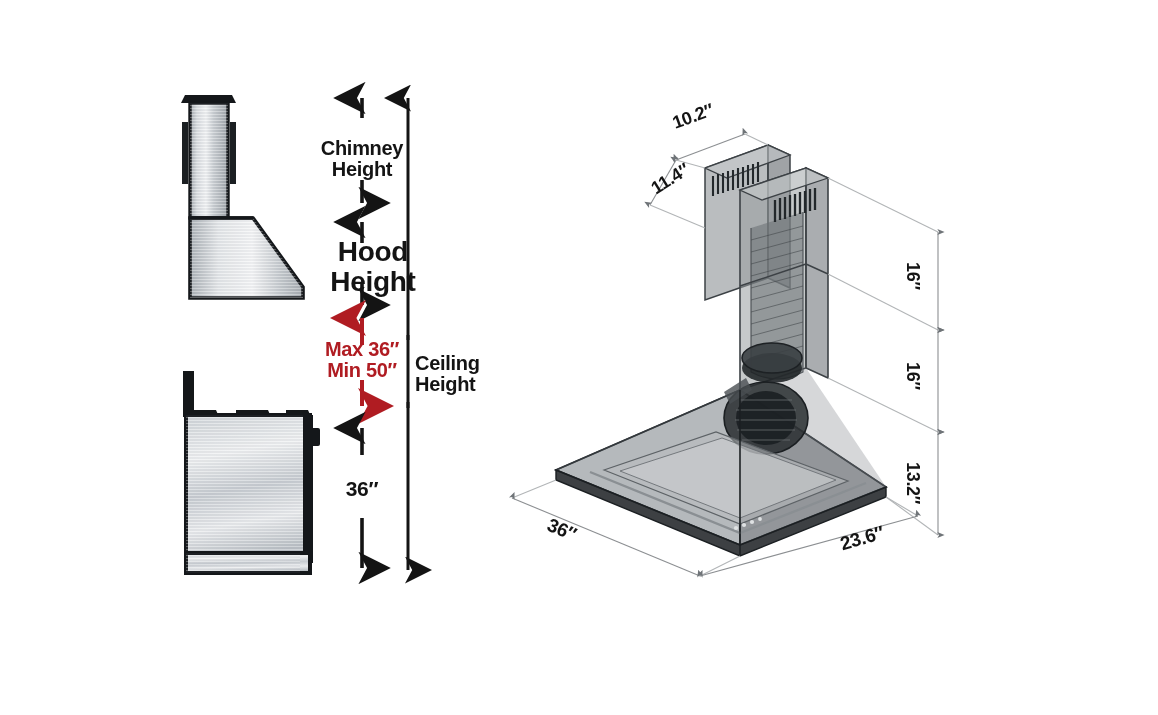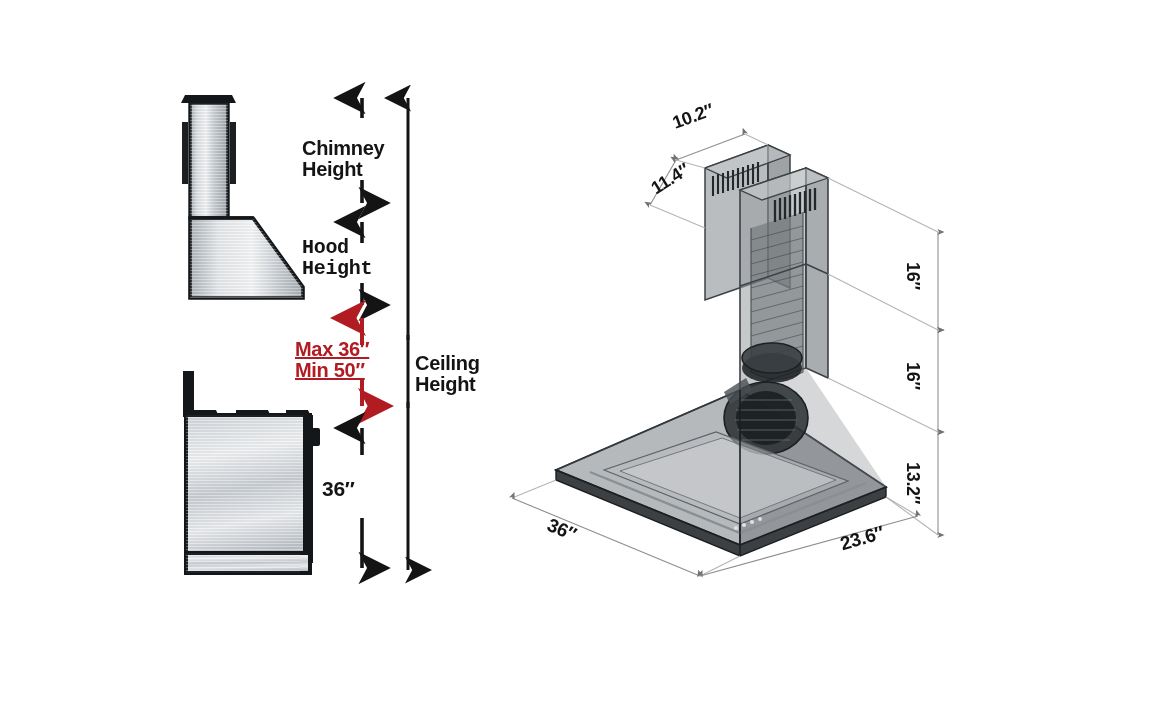--- a/index.html
+++ b/index.html
@@ -3,21 +3,21 @@
 <meta charset="utf-8">
 <style>
   html,body{margin:0;padding:0;background:#ffffff;}
   body{width:1158px;height:715px;position:relative;overflow:hidden;
        font-family:"Liberation Sans", sans-serif;color:#111;}
   .stage{position:absolute;left:0;top:0;width:1158px;height:715px;}
   svg{display:block;}
   .lbl{position:absolute;font-weight:bold;letter-spacing:-0.3px;line-height:1.06;}
   .lbl-black{color:#141414;}
   .lbl-red{color:#B01C22;}
-  .c{text-align:left;}
+  .c{text-align:center;}
 </style>
 </head>
 <body>
 
 <div class="stage">
 
 <svg width="1158" height="715" viewBox="0 0 1158 715">
   <defs>
     <linearGradient id="steelV" x1="0" y1="0" x2="1" y2="0">
       <stop offset="0%" stop-color="#9fa5aa"></stop>
@@ -228,26 +228,26 @@
     <path d="M886 497 L918 516" stroke="#b2b5b7"></path>
     <path d="M700 576 L918 516" marker-start="url(#tick)" marker-end="url(#tick)"></path>
   </g>
 </svg>
 
 <div class="lbl lbl-black c" style="left:302px;top:138px;width:120px;font-size:20px;">
   <div>Chimney</div>
   <div>Height</div>
 </div>
 
-<div class="lbl lbl-black c" style="left:302px;top:237px;width:120px;font-size:20px;font-family:Liberation Mono, monospace;">
+<div class="lbl lbl-black c" style="left:313px;top:237px;width:120px;font-size:28px;">
   <div>Hood</div>
   <div>Height</div>
 </div>
 
-<div class="lbl lbl-red c" style="left:295px;top:339px;width:134px;font-size:20px;text-decoration:underline;">
+<div class="lbl lbl-red c" style="left:295px;top:339px;width:134px;font-size:20px;">
   <div>Max 36″</div>
   <div>Min 50″</div>
 </div>
 
 <div class="lbl lbl-black c" style="left:322px;top:478px;width:80px;font-size:21px;">
   <div>36″</div>
 </div>
 
 <div class="lbl lbl-black" style="left:415px;top:353px;width:110px;font-size:20px;">
   <div>Ceiling</div>

